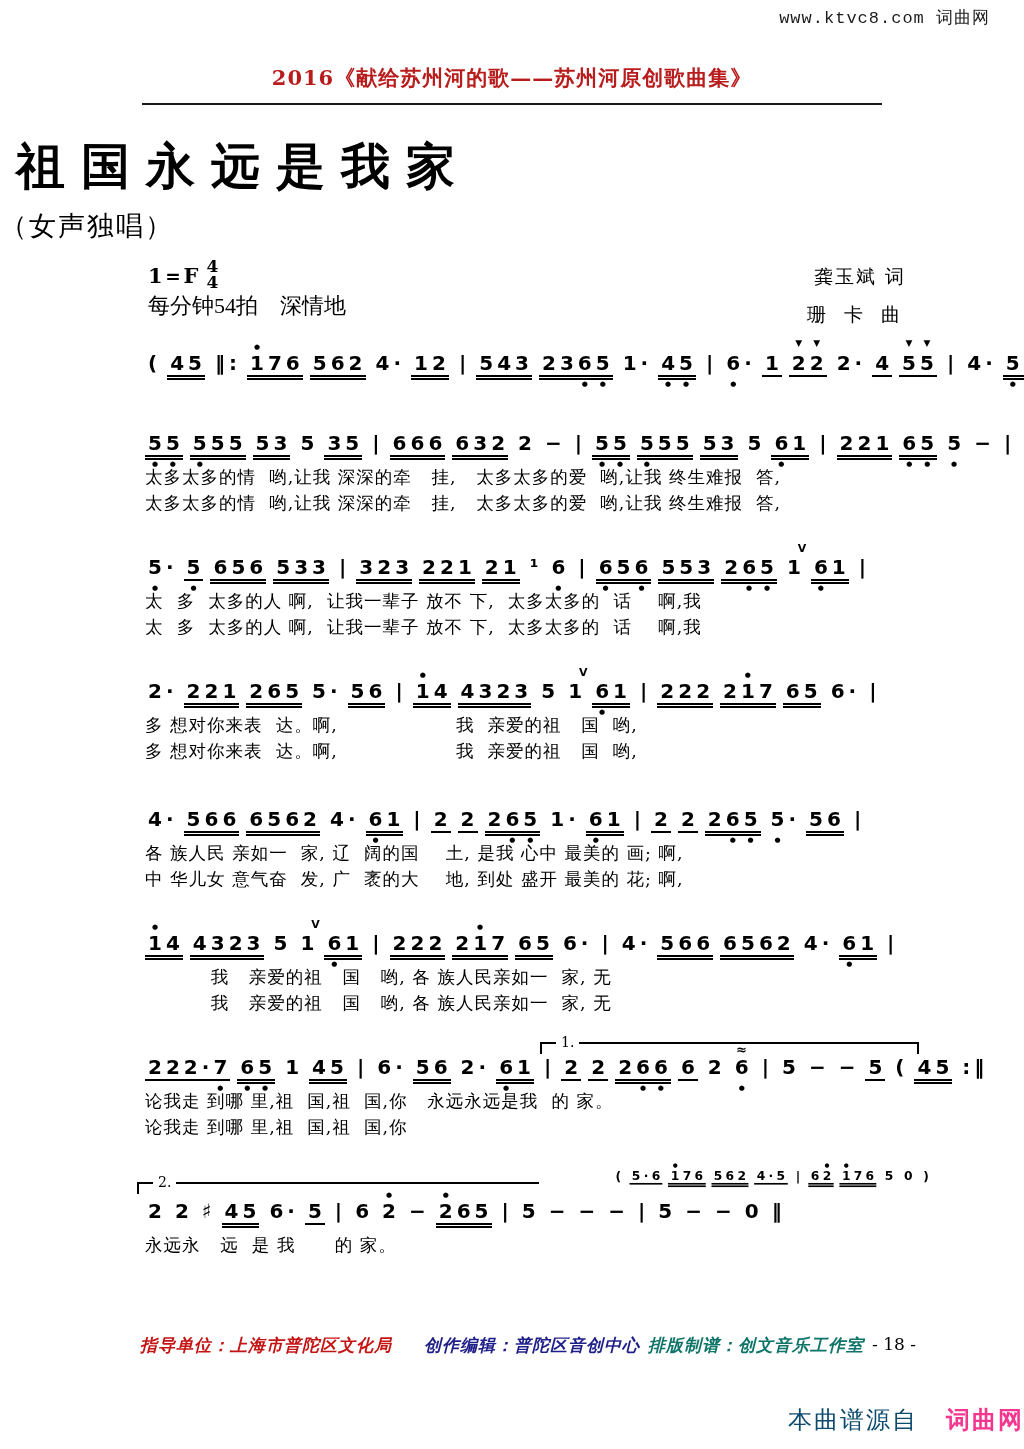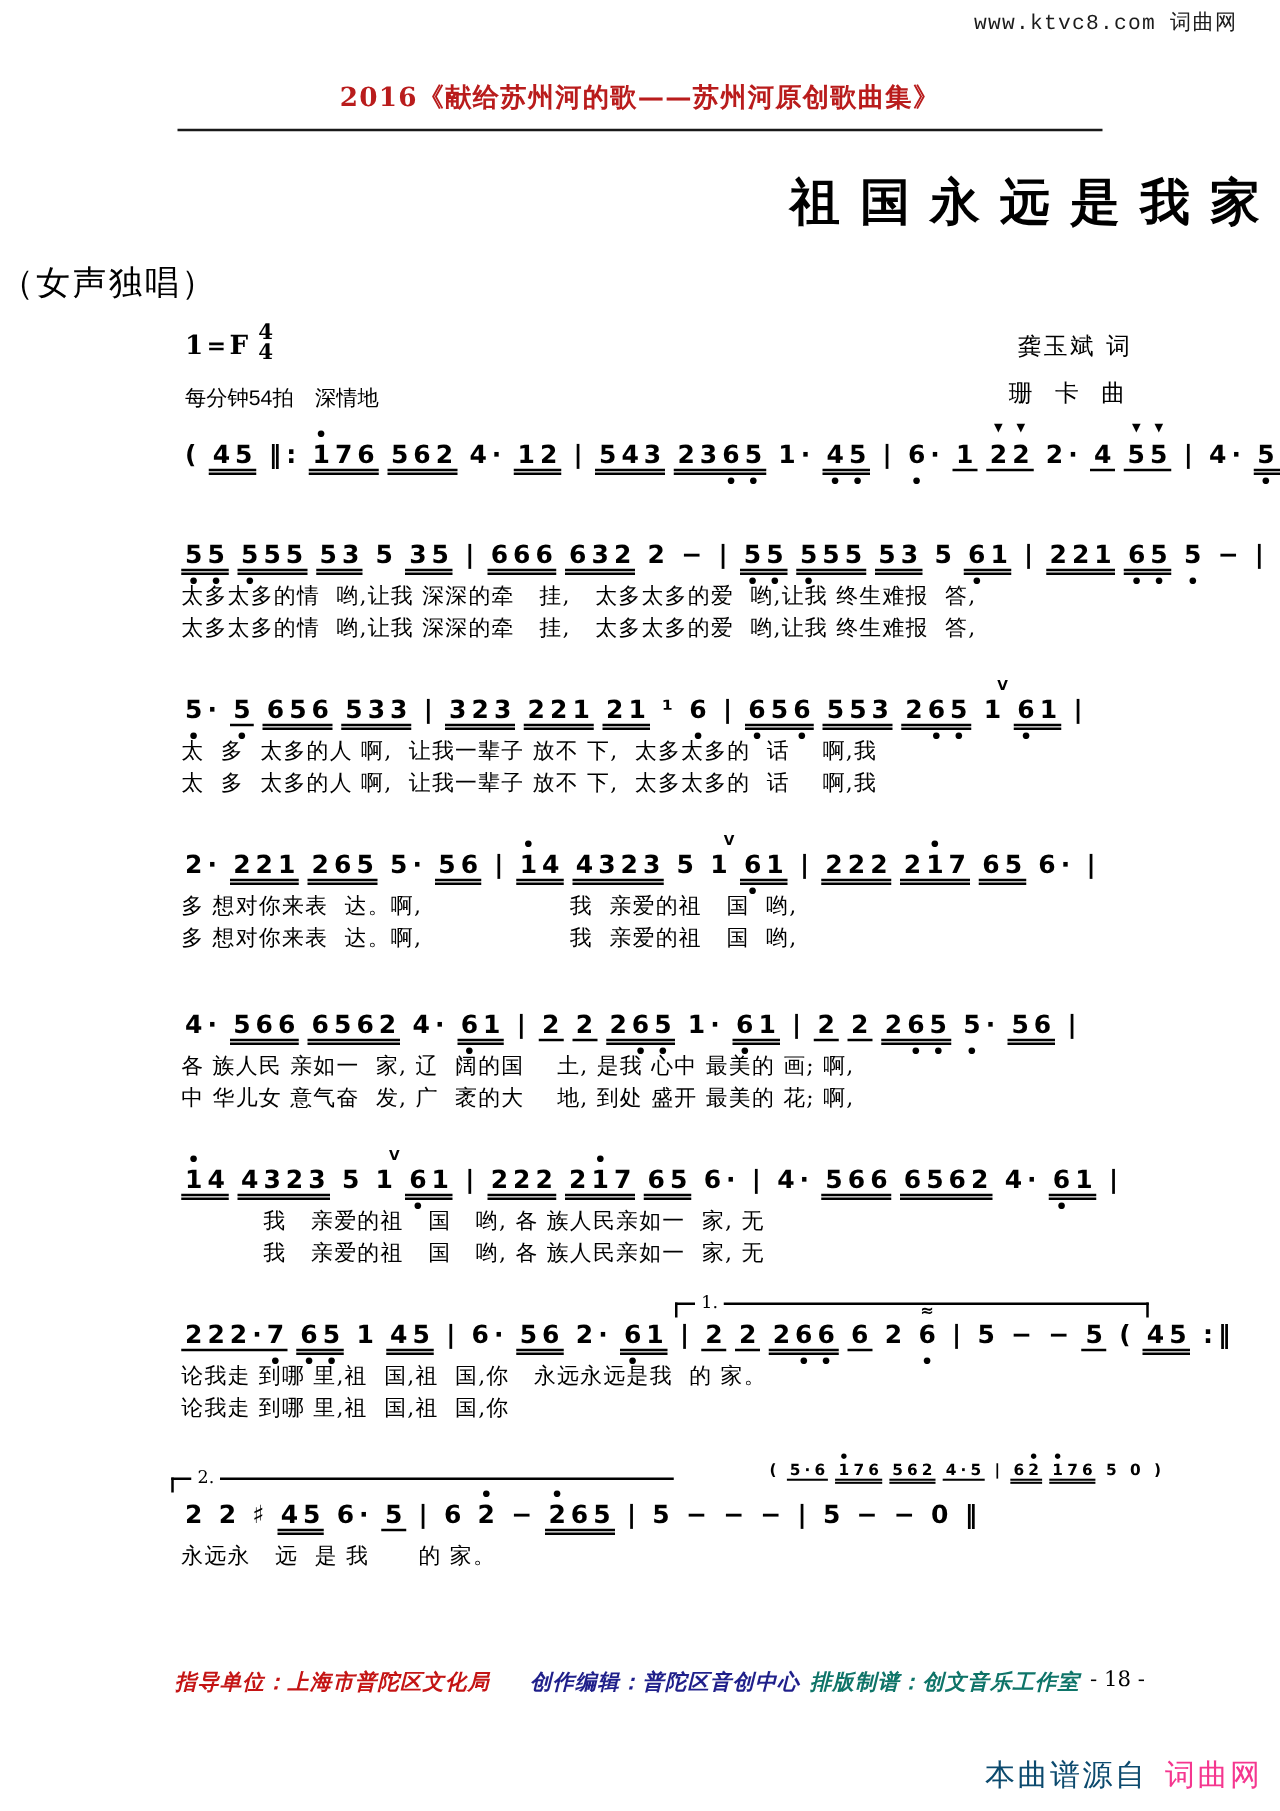--- a/index.html
+++ b/index.html
@@ -6,28 +6,28 @@
   #page{position:relative;width:1024px;height:1449px;background:#ffffff;margin:0 auto;
         font-family:"DejaVu Serif","Liberation Serif",serif;color:#000;overflow:hidden;}
   .abs{position:absolute;}
 
   
   .watermark{top:6px;right:34px;font-family:Liberation Mono, monospace;
              font-size:17px;color:#1c1c1c;letter-spacing:1px;}
   .series{top:64px;left:0;width:100%;text-align:center;font-size:21px;font-weight:700;
           letter-spacing:1px;}
   .rule{top:103px;left:142px;width:740px;border-top:2px solid #1a1a1a;height:0;}
-  .title{top:134px;left:0;width:100%;text-align:right;font-size:40px;font-weight:700;
+  .title{top:134px;left:0;width:100%;text-align:left;font-size:49px;font-weight:700;
          letter-spacing:16px;text-indent:16px;}
   .subtitle{top:208px;left:0;width:100%;text-align:left;font-size:27px;letter-spacing:2px;}
 
   
   .keyrow{top:258px;left:148px;font-size:21px;font-weight:700;display:flex;align-items:flex-end;gap:8px;}
   .ts{display:inline-flex;flex-direction:column;line-height:.95;font-size:17px;font-weight:700;text-align:center;}
-  .tempo{top:307px;left:148px;font-size:17px;font-family:Liberation Sans, sans-serif;}
+  .tempo{top:291px;left:148px;font-size:22px;font-family:Liberation Serif, serif;}
   .lyricist{top:264px;right:118px;font-size:19px;letter-spacing:2px;}
   .composer{top:302px;right:118px;font-size:19px;letter-spacing:6px;}
 
   
   .sys{position:absolute;left:145px;width:780px;}
   .notes{position:relative;font-family:"DejaVu Sans","Liberation Sans",sans-serif;
          font-weight:700;font-size:20px;padding-top:15px;white-space:nowrap;}
   .notes.small{font-size:15px;padding-top:10px;}
   .tok{display:inline-block;position:relative;margin-right:7px;padding:0 1px;}
   .tok.u1{border-bottom:2px solid #000;}
@@ -49,21 +49,21 @@
   .volta .vlabel{position:absolute;top:-10px;left:14px;background:#fff;padding:0 5px;
                  font-size:14px;font-family:"DejaVu Serif",serif;font-weight:400;}
   .cue{position:absolute;right:-12px;top:-24px;transform:scale(.82);transform-origin:right top;}
 
   
   .credit{top:1334px;font-size:17px;font-weight:700;font-style:italic;letter-spacing:1px;}
   .c0{left:140px;} .c1{left:424px;} .c2{left:648px;}
   .pageno{top:1334px;left:872px;font-size:17px;}
   .source{top:1404px;left:788px;font-size:24px;letter-spacing:2px;
           font-family:"DejaVu Sans","Liberation Sans",sans-serif;}
-  .source .site{font-weight:400;margin-left:14px;}
+  .source .site{font-weight:700;margin-left:28px;}
 </style>
 </head>
 <body>
 
 <div id="page">
 
   <div class="abs watermark">www.ktvc8.com 词曲网</div>
 
   <div class="abs series" style="color: #b91c1c;">2016《献给苏州河的歌——苏州河原创歌曲集》</div>
   <div class="abs rule"></div>

